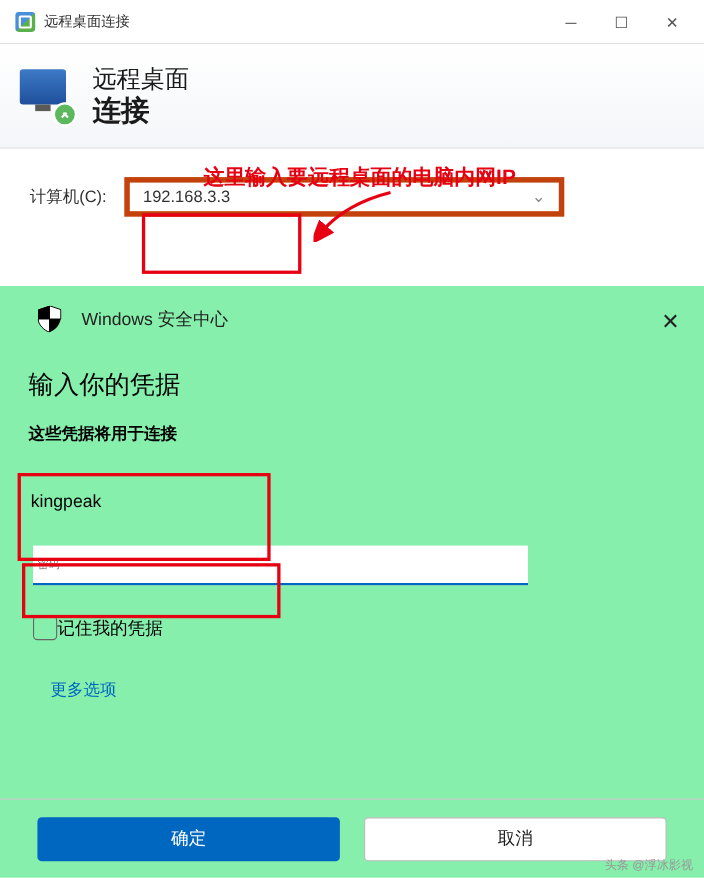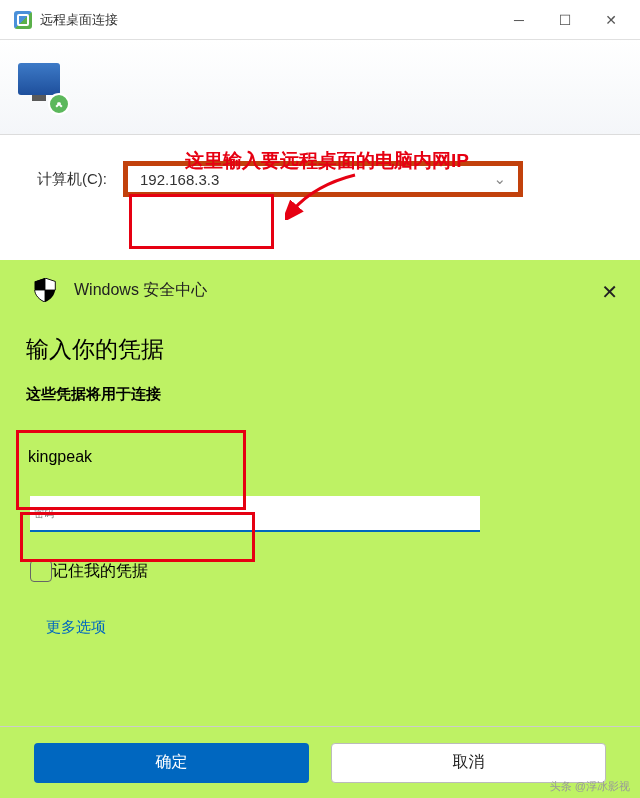--- a/index.html
+++ b/index.html
@@ -18,29 +18,29 @@
     .badge::before{transform:rotate(45deg) translate(1px,0);}
     .badge::after{transform:rotate(-45deg) translate(-1px,0);}
     .header-text .line1 {font-size:22px;color:#1a1a1a;font-weight:400;}
     .header-text .line2 {font-size:26px;color:#1a1a1a;font-weight:700;margin-top:-4px;}
     .hint {position:absolute;font-size:19px;font-weight:700;color:#e60012;}
     .hint1 {top:148px;left:185px;}
     .hint2 {top:395px;left:225px;}
     .hint3 {top:618px;left:220px;}
     .arrow {position:absolute;}
     .form-area {padding:26px 0 0 0;position:relative;}
-    .form-row {display:flex;align-items:center;gap:16px;padding-left:12px;}
+    .form-row {display:flex;align-items:center;gap:16px;padding-left:2px;}
     .form-label {font-size:15px;color:#333;width:95px;text-align:right;}
     .combo {width:400px;height:36px;border:5px solid #c2410c;background:#fff;display:flex;align-items:center;padding:0 12px;font-size:15px;color:#333;position:relative;}
     .combo .chev {position:absolute;right:12px;color:#888;}
     .redbox {position:absolute;border:3px solid #e60012;}
     .rb1 {top:194px;left:129px;width:145px;height:55px;}
     .rb2 {top:430px;left:16px;width:230px;height:80px;}
     .rb3 {top:512px;left:20px;width:235px;height:50px;}
-    .sec-dialog {position:absolute;top:260px;left:0;right:0;bottom:0;background:#bef264;padding:18px 26px 0;}
+    .sec-dialog {position:absolute;top:260px;left:0;right:0;bottom:0;background:#86efac;padding:18px 26px 0;}
     .sec-head {display:flex;align-items:center;gap:18px;margin-bottom:32px;}
     .shield {width:22px;height:24px;position:relative;margin-left:8px;}
     .shield svg {width:22px;height:24px;}
     .sec-title {font-size:16px;color:#222;}
     .close-x {position:absolute;right:22px;top:20px;font-size:20px;color:#222;}
     .cred-h1 {font-size:23px;color:#000;font-weight:400;margin-bottom:20px;}
     .cred-sub {font-size:15px;color:#000;margin-bottom:38px;font-weight:bold;}
     .input-user {width:450px;height:30px;border:none;font-size:16px;color:#000;background:transparent;margin-bottom:24px;margin-left:2px;}
     .input-pwd {width:450px;height:36px;border:none;border-bottom:2px solid #0067c0;font-size:10px;color:#888;padding:0 4px;margin-left:4px;margin-bottom:28px;}
     .chk-row {display:flex;align-items:center;gap:0;margin-bottom:36px;margin-left:4px;}
@@ -60,20 +60,24 @@
   <div class="title">远程桌面连接</div>
   <div class="win-btn">─</div>
   <div class="win-btn">☐</div>
   <div class="win-btn">✕</div>
 </div>
 
 <div class="header">
   <div class="header-icon">
     <div class="monitor"></div>
       <div class="badge"></div>
+  </div>
+  <div class="header-text">
+    <div class="line1">远程桌面</div>
+    <div class="line2">连接</div>
   </div>
 </div>
 
 <div class="form-area">
   <div class="form-row">
     <div class="form-label">计算机(C):</div>
     <div class="combo">
       <span>192.168.3.3</span>
       <span class="chev">⌄</span>
     </div>

